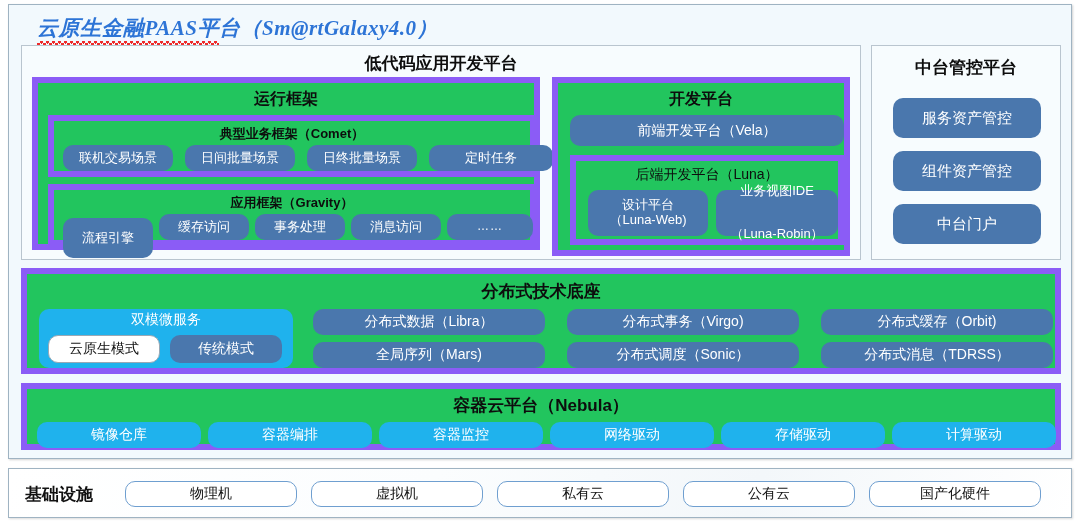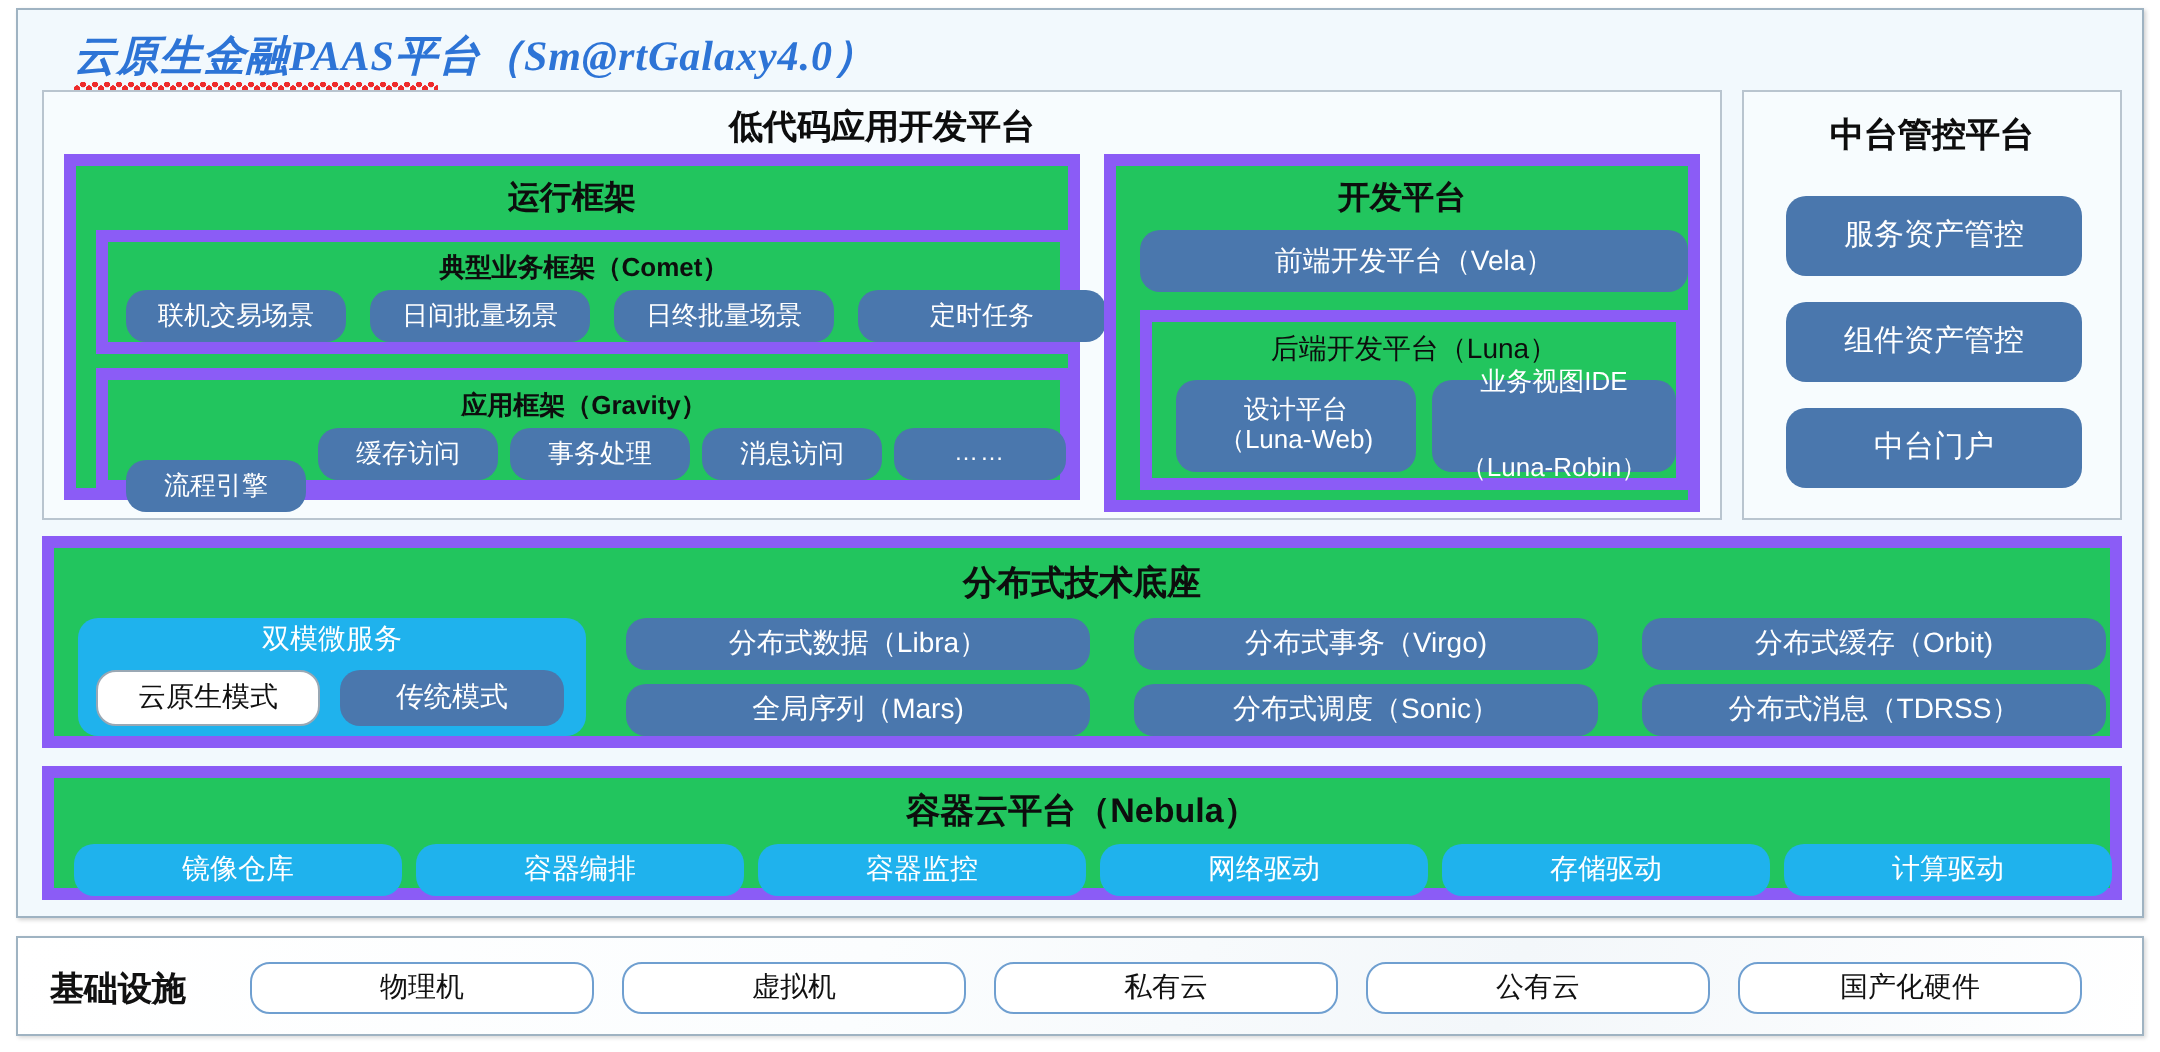--- a/index.html
+++ b/index.html
@@ -96,21 +96,21 @@
         <div class="panel-white" style="left:10px;top:32px;width:488px;height:62px;">
           <div class="sec-title" style="position:absolute;left:0;top:4px;width:100%;font-size:13px;font-weight:bold;">典型业务框架（Comet）</div>
           <div class="chip chip-blue" style="left:9px;top:24px;width:110px;height:26px;font-size:13px;">联机交易场景</div>
           <div class="chip chip-blue" style="left:131px;top:24px;width:110px;height:26px;font-size:13px;">日间批量场景</div>
           <div class="chip chip-blue" style="left:253px;top:24px;width:110px;height:26px;font-size:13px;">日终批量场景</div>
           <div class="chip chip-blue" style="left:375px;top:24px;width:124px;height:26px;font-size:13px;">定时任务</div>
         </div>
 
         <div class="panel-white" style="left:10px;top:101px;width:488px;height:62px;">
           <div class="sec-title" style="position:absolute;left:0;top:4px;width:100%;font-size:13px;font-weight:bold;">应用框架（Gravity）</div>
-          <div class="chip chip-blue" style="left:9px;top:40px;width:90px;height:26px;font-size:13px;">流程引擎</div>
+          <div class="chip chip-blue" style="left:9px;top:28px;width:90px;height:40px;font-size:13px;">流程引擎</div>
           <div class="chip chip-blue" style="left:105px;top:24px;width:90px;height:26px;font-size:13px;">缓存访问</div>
           <div class="chip chip-blue" style="left:201px;top:24px;width:90px;height:26px;font-size:13px;">事务处理</div>
           <div class="chip chip-blue" style="left:297px;top:24px;width:90px;height:26px;font-size:13px;">消息访问</div>
           <div class="chip chip-blue" style="left:393px;top:24px;width:86px;height:26px;font-size:12px;letter-spacing:1px;">……</div>
         </div>
       </div>
 
       <div class="panel-white" style="left:530px;top:31px;width:298px;height:179px;">
         <div class="sec-title" style="position:absolute;left:0;top:6px;width:100%;font-size:16px;">开发平台</div>
 

